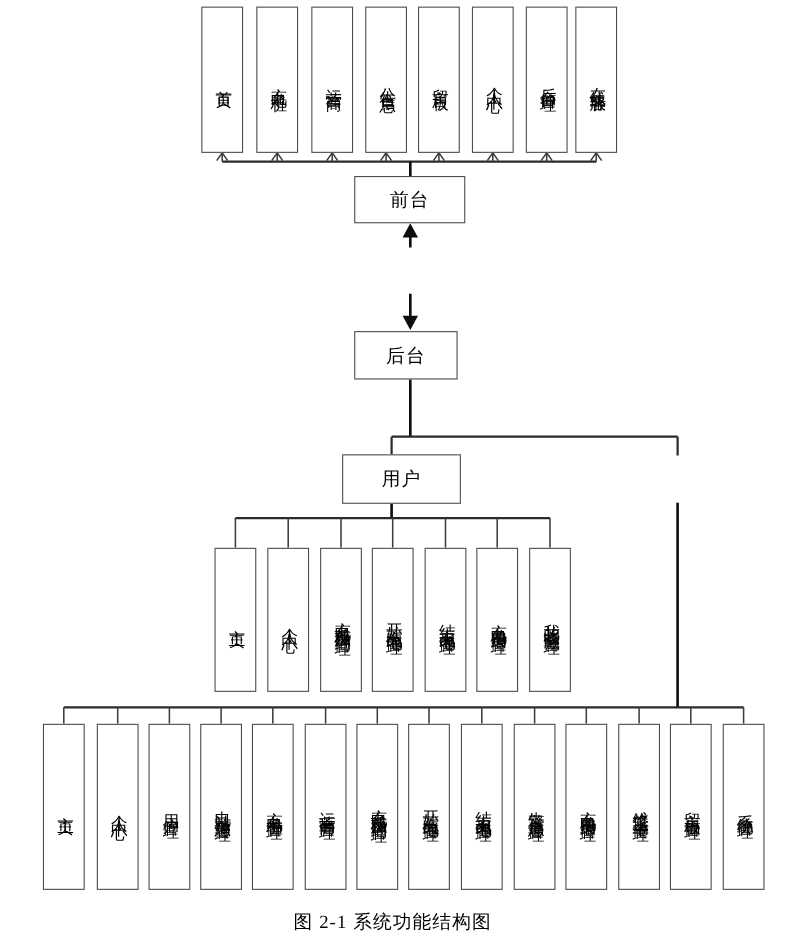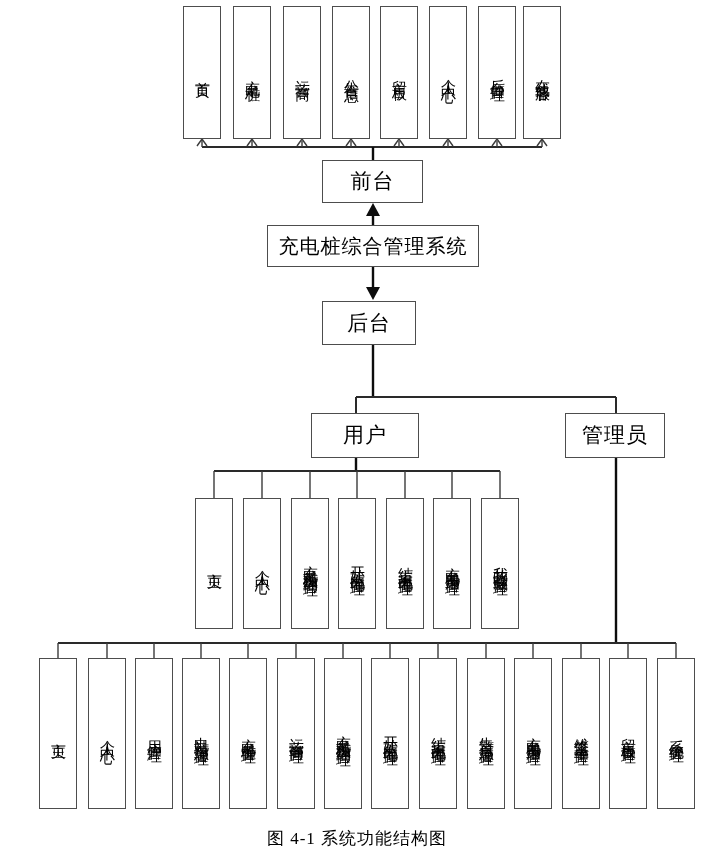--- a/index.html
+++ b/index.html
@@ -26,21 +26,21 @@
     justify-content: center;
     line-height: 1;
   }
   .vbox {
     width: 38px;
     writing-mode: vertical-rl;
     text-orientation: upright;
     letter-spacing: 3px;
     font-size: 15px;
   }
-  .hbox { font-size: 21px; letter-spacing: 1px; }
+  .hbox { font-size: 17px; letter-spacing: 1px; }
   .rootbox { font-size: 20px; letter-spacing: 1px; }
   #caption {
     position: absolute;
     left: 0; top: 827px;
     width: 714px;
     text-align: center;
     font-size: 17px;
     letter-spacing: 1px;
   }
 </style>
@@ -86,25 +86,23 @@
   <div class="box vbox" style="left:183px;top:6px;height:133px">首页</div>
   <div class="box vbox" style="left:233px;top:6px;height:133px">充电桩</div>
   <div class="box vbox" style="left:283px;top:6px;height:133px">运营商</div>
   <div class="box vbox" style="left:332px;top:6px;height:133px">公告信息</div>
   <div class="box vbox" style="left:380px;top:6px;height:133px">留言板</div>
   <div class="box vbox" style="left:429px;top:6px;height:133px">个人中心</div>
   <div class="box vbox" style="left:478px;top:6px;height:133px">后台管理</div>
   <div class="box vbox" style="left:523px;top:6px;height:133px">在线客服</div>
 
   <div class="box hbox" style="left:322px;top:160px;width:101px;height:43px">前台</div>
-  <div class="box rootbox" style="left:267px;top:225px;width:212px;height:42px">充电桩综合管理系统</div>
   <div class="box hbox" style="left:322px;top:301px;width:94px;height:44px">后台</div>
 
   <div class="box hbox" style="left:311px;top:413px;width:108px;height:45px">用户</div>
-  <div class="box hbox" style="left:565px;top:413px;width:100px;height:45px">管理员</div>
 
   <div class="box vbox" style="left:195px;top:498px;height:131px">主页</div>
   <div class="box vbox" style="left:243px;top:498px;height:131px">个人中心</div>
   <div class="box vbox" style="left:291px;top:498px;height:131px">充电桩预约管理</div>
   <div class="box vbox" style="left:338px;top:498px;height:131px">开始充电管理</div>
   <div class="box vbox" style="left:386px;top:498px;height:131px">结束充电管理</div>
   <div class="box vbox" style="left:433px;top:498px;height:131px">充电费用管理</div>
   <div class="box vbox" style="left:481px;top:498px;height:131px">我的收藏管理</div>
 
   <div class="box vbox" style="left:39px;top:658px;height:151px">主页</div>
@@ -115,14 +113,14 @@
   <div class="box vbox" style="left:277px;top:658px;height:151px">运营商管理</div>
   <div class="box vbox" style="left:324px;top:658px;height:151px">充电桩预约管理</div>
   <div class="box vbox" style="left:371px;top:658px;height:151px">开始充电管理</div>
   <div class="box vbox" style="left:419px;top:658px;height:151px">结束充电管理</div>
   <div class="box vbox" style="left:467px;top:658px;height:151px">告警信息管理</div>
   <div class="box vbox" style="left:514px;top:658px;height:151px">充电费用管理</div>
   <div class="box vbox" style="left:562px;top:658px;height:151px">维修工单管理</div>
   <div class="box vbox" style="left:609px;top:658px;height:151px">留言板管理</div>
   <div class="box vbox" style="left:657px;top:658px;height:151px">系统管理</div>
 
-  <div id="caption">图 4-1 系统功能结构图</div>
+  <div id="caption">图 2-1 系统功能结构图</div>
 </div>
 
 </body></html>

